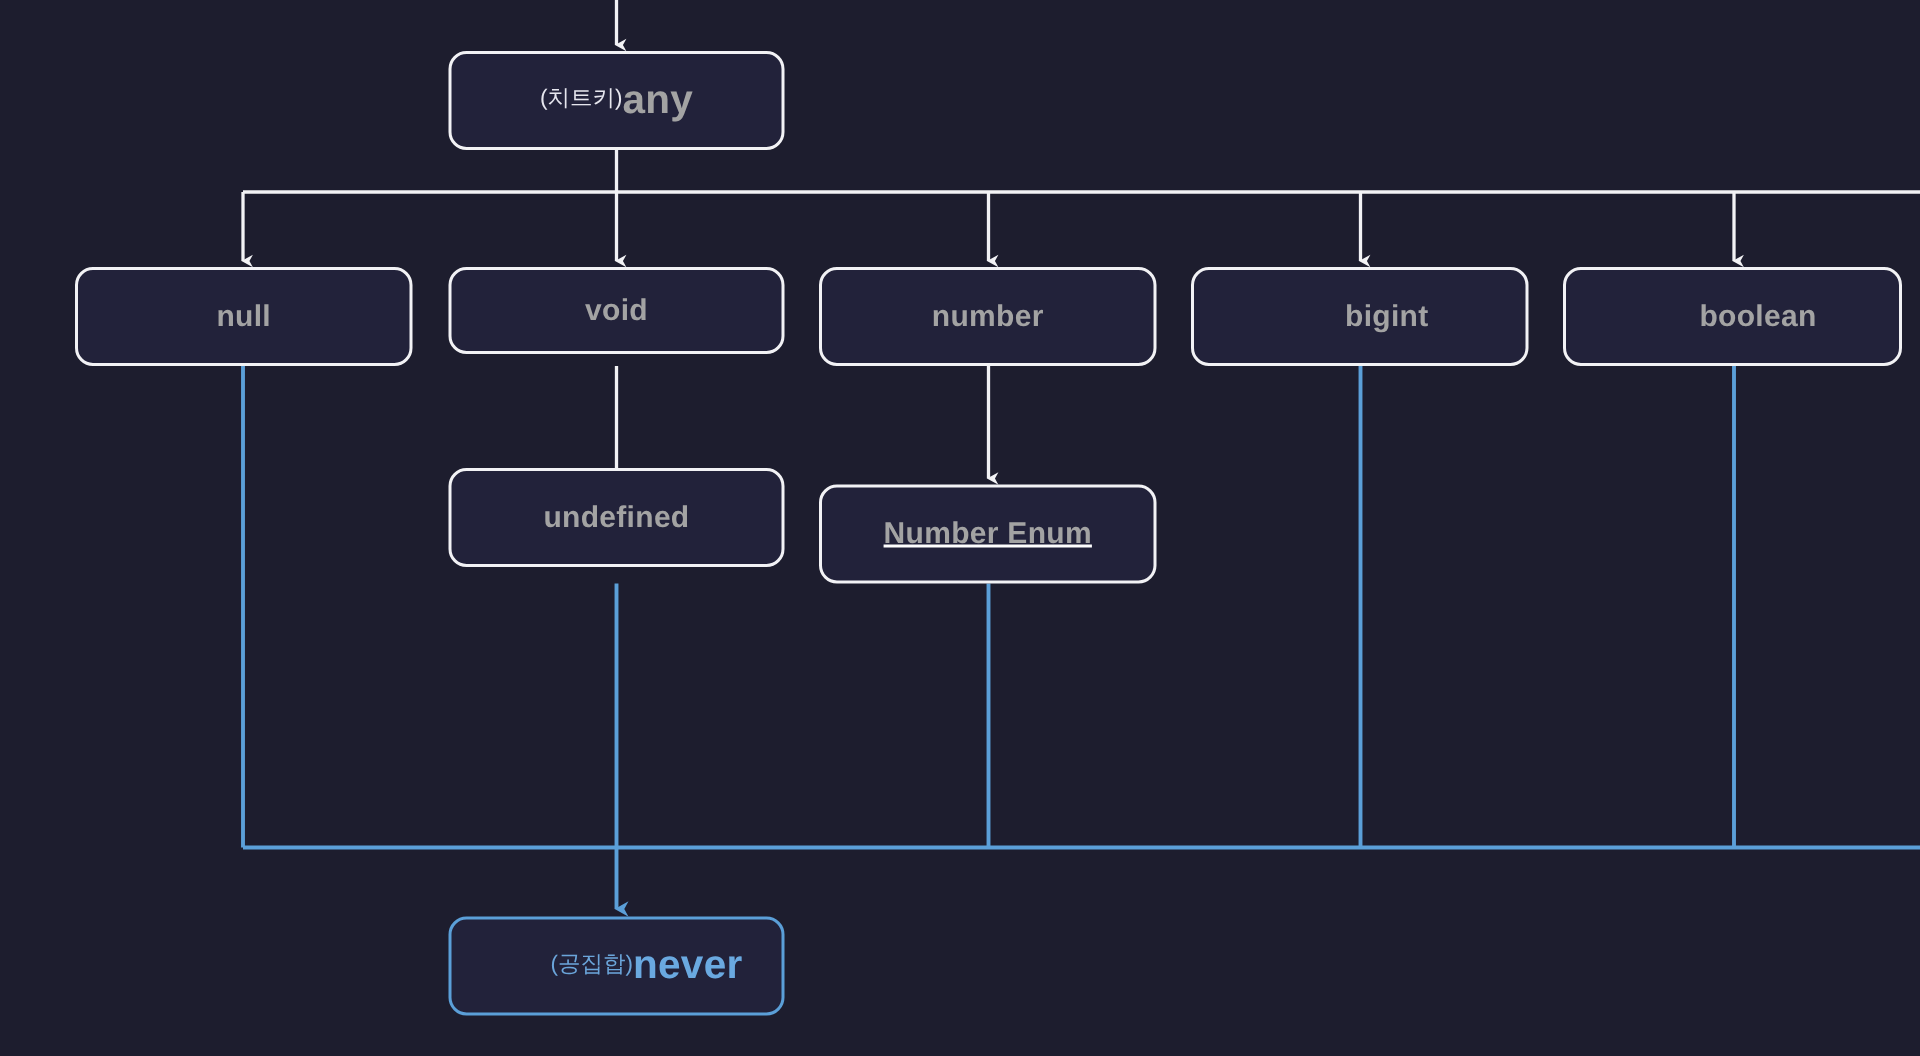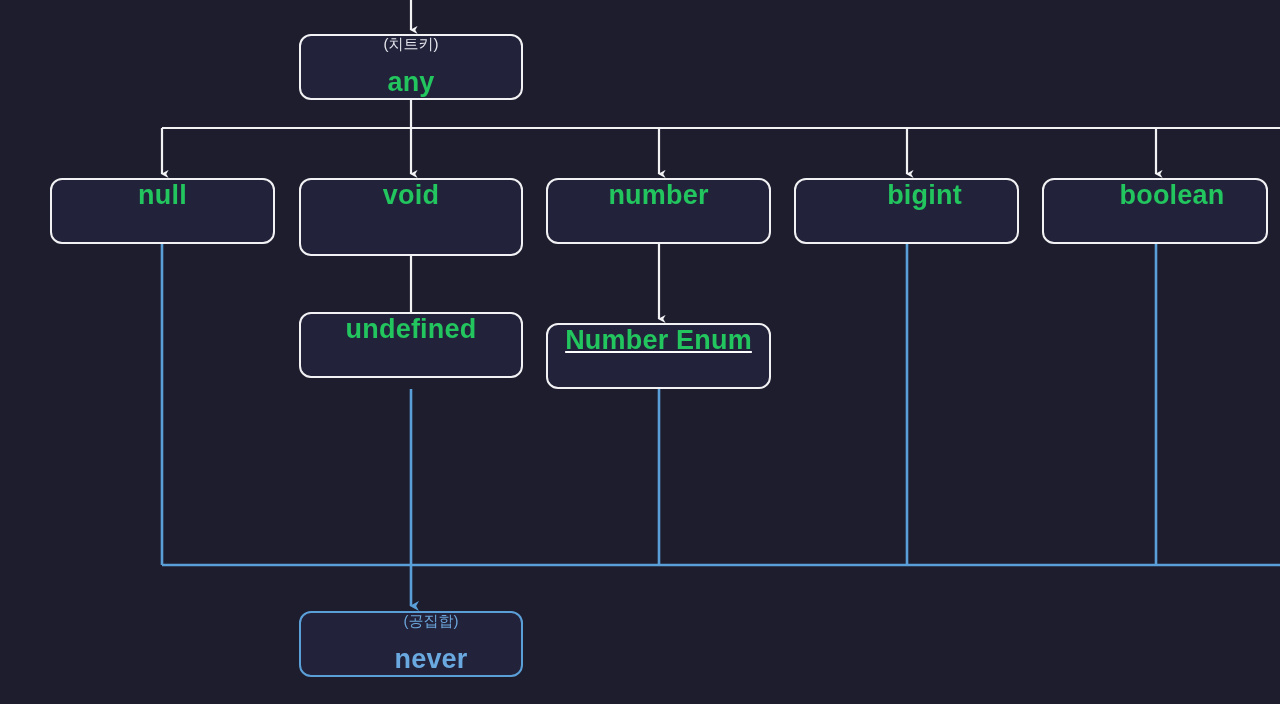--- a/index.html
+++ b/index.html
@@ -23,23 +23,23 @@
     width: 1280px;
     height: 704px;
   }
   .node {
     position: absolute;
     box-sizing: border-box;
     border: 2.5px solid #f2f2f5;
     border-radius: 12px;
     background: #22223a;
     display: flex;
-    flex-direction: column;
+    flex-direction: row;
     align-items: center;
-    justify-content: space-between;
+    justify-content: center;
     color: #ffffff;
   }
   .node.blue {
     border-color: #5b9fd8;
     padding-left: 40px;
   }
   .node .sub {
     font-size: 15px;
     font-weight: 400;
     line-height: 1.1;
@@ -47,27 +47,27 @@
     margin-bottom: 1px;
   }
   .node.blue .sub {
     color: #6ba5da;
   }
   .node .main {
     font-size: 27px;
     font-weight: 700;
     line-height: 1.15;
     letter-spacing: 0.2px;
-    color: #22c55e;
+    color: #a3a3a3;
   }
   .node.blue .main {
     color: #6aa9e0;
   }
   .node.simple .main {
-    font-size: 27px;
+    font-size: 20px;
   }
 </style>
 </head>
 <body>
 
 <div id="stage">
 
   <svg id="wires" viewBox="0 0 1280 704">
     <defs>
       <marker id="arrow-white" markerWidth="9" markerHeight="9" refX="4.5" refY="7.2" orient="auto" markerUnits="userSpaceOnUse">
@@ -115,21 +115,21 @@
 
   <div class="node" style="left:299px; top:34px; width:224px; height:66px;">
     <div class="sub">(치트키)</div>
     <div class="main">any</div>
   </div>
 
   <div class="node simple" style="left:50px; top:178px; width:225px; height:66px;">
     <div class="main">null</div>
   </div>
 
-  <div class="node simple" style="left:299px; top:178px; width:224px; height:78px;">
+  <div class="node simple" style="left:299px; top:178px; width:224px; height:58px;">
     <div class="main">void</div>
   </div>
 
   <div class="node simple" style="left:546px; top:178px; width:225px; height:66px;">
     <div class="main">number</div>
   </div>
 
   <div class="node simple" style="left:794px; top:178px; width:225px; height:66px;padding-left:36px;">
     <div class="main">bigint</div>
   </div>

